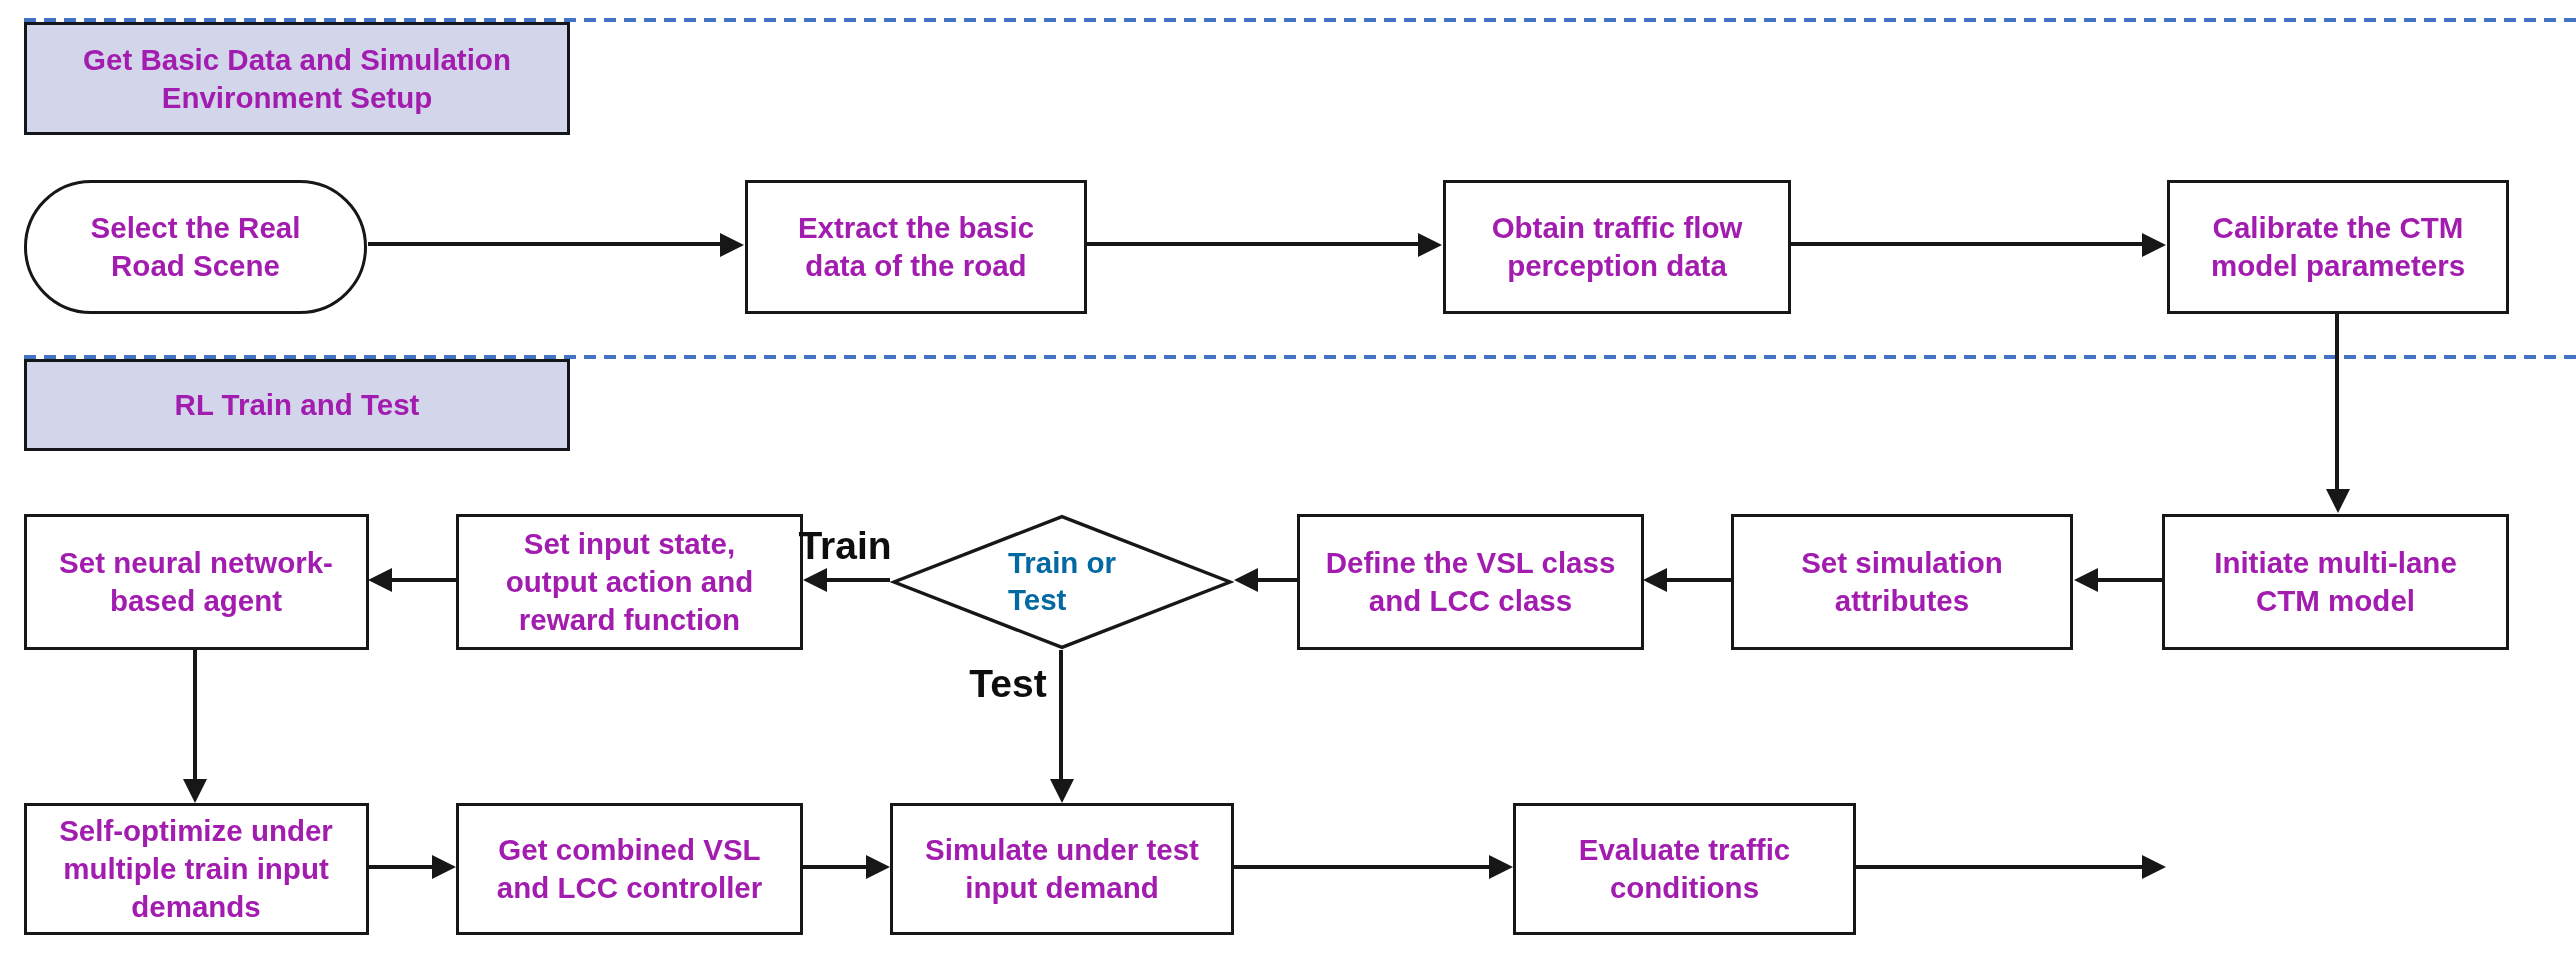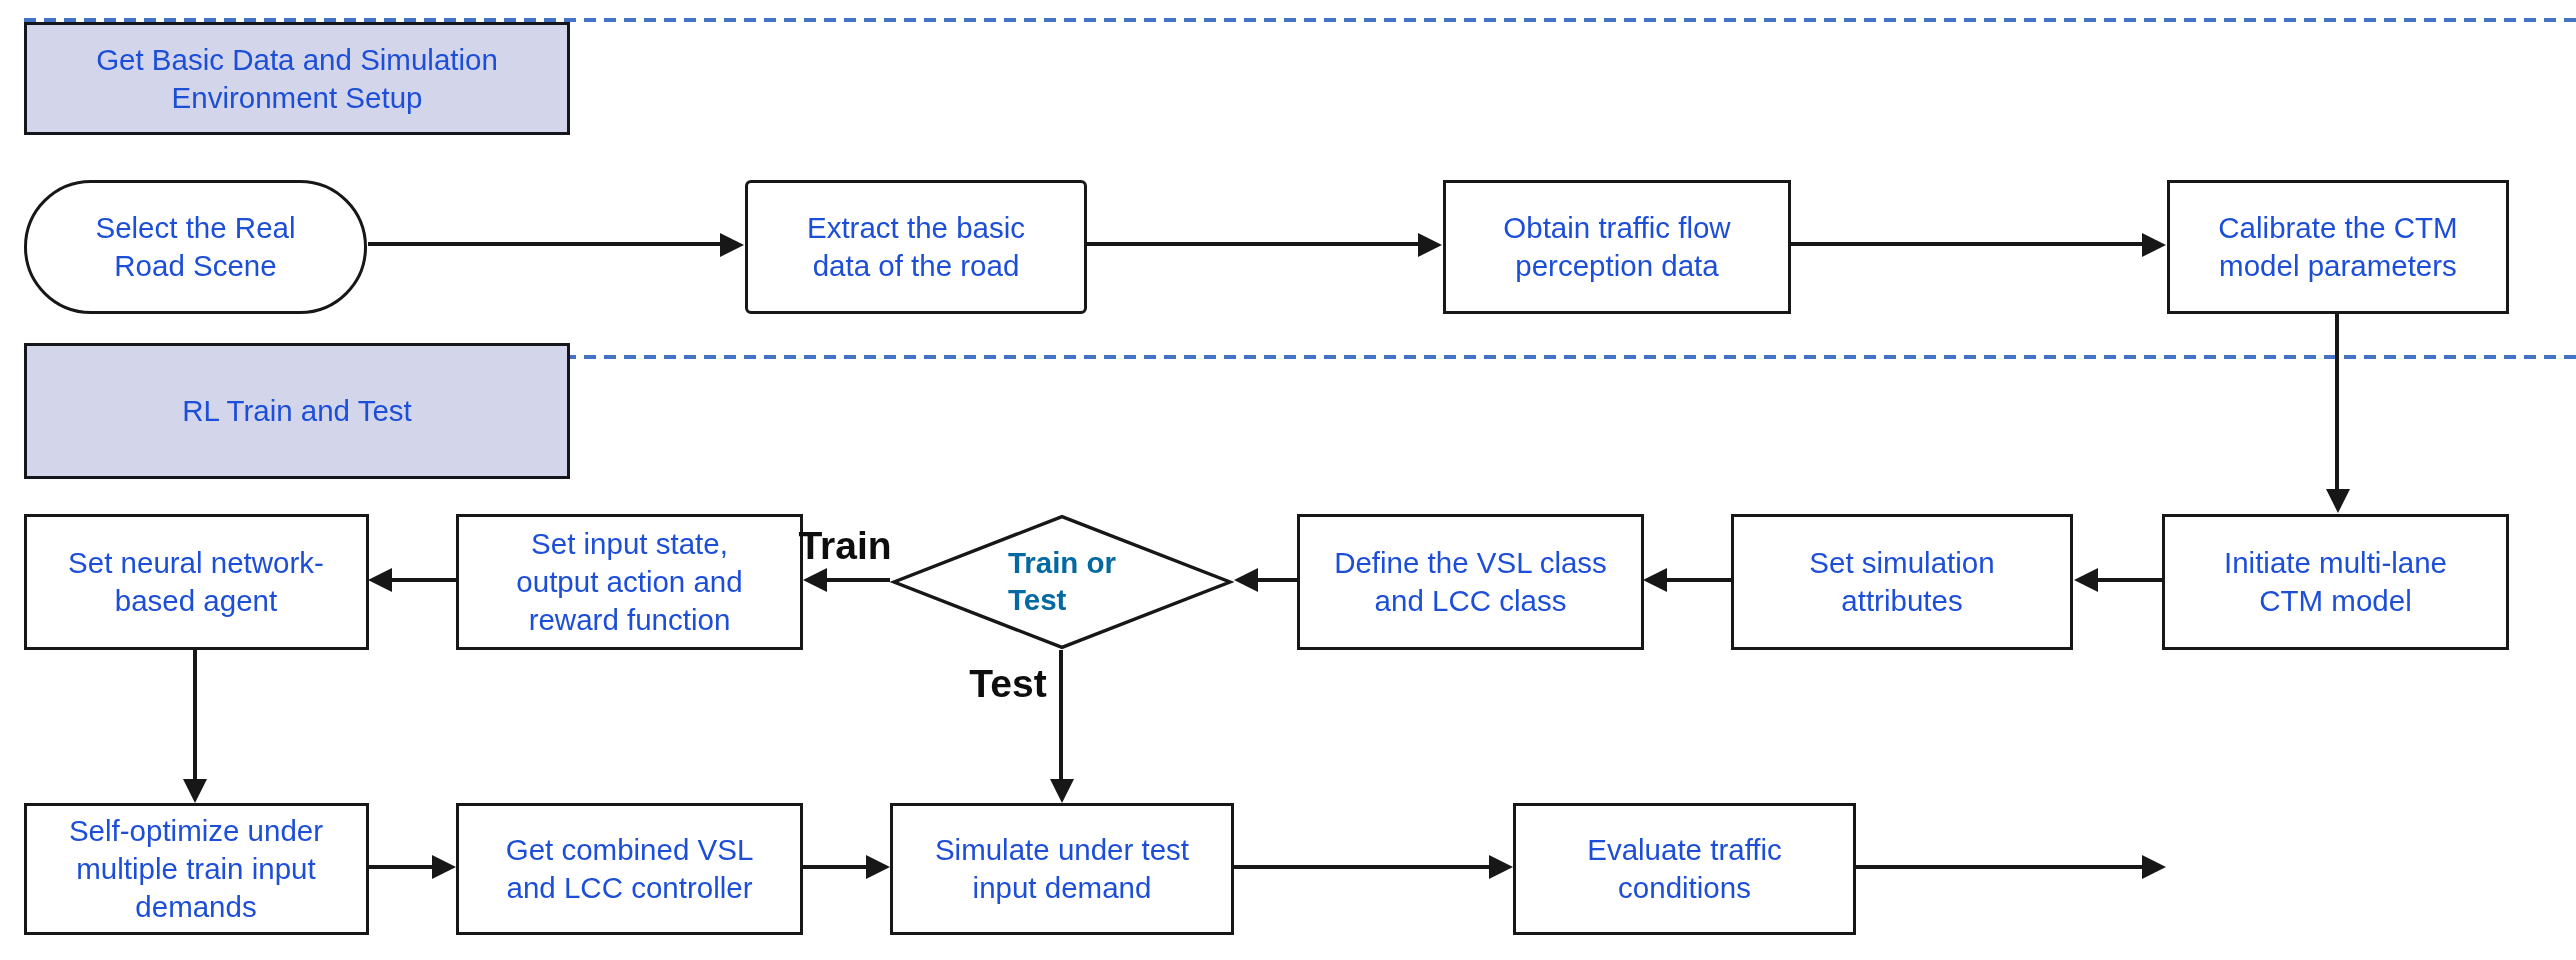--- a/index.html
+++ b/index.html
@@ -18,21 +18,21 @@
     font-family:"Liberation Sans", sans-serif;
   }
   
   .box{
     position:absolute;
     background:#fff;
     border:3.5px solid var(--ink);
     box-sizing:border-box;
     display:flex;align-items:center;justify-content:center;
     text-align:center;
-    font-weight:400;font-size:29.5px;line-height:1.28;color:#1d4ed8;
+    font-weight:700;font-size:29.5px;line-height:1.28;color:#a21caf;
     white-space:pre-line;
   }
   .section{
     background:var(--section-fill);
     border:3.5px solid var(--section-border);
   }
   .stadium{border-radius:70px;}
   .hline,.vline{position:absolute;background:var(--ink);}
   .hline{height:4.3px;}
   .vline{width:4.3px;}
@@ -52,24 +52,24 @@
   .diamond-wrap svg{display:block;width:344px;height:136px;}
   .diamond-label{
     position:absolute;left:0;top:0;width:344px;height:136px;
     display:flex;align-items:center;justify-content:center;
     font-weight:700;font-size:29.5px;line-height:1.25;color:#0369a1;white-space:pre-line;
   }
   
   #d1{top:18px;} #d2{top:355px;}
   
   #s1{left:24px;top:22px;width:546px;height:113px;}
-  #s2{left:24px;top:343px;width:546px;height:136px;}
+  #s2{left:24px;top:359px;width:546px;height:92px;}
   
   #n-select{left:24px;top:180px;width:343px;height:134px;}
-  #n-extract{left:745px;top:180px;width:342px;height:134px;border-radius:6px;}
+  #n-extract{left:745px;top:180px;width:342px;height:134px;}
   #n-obtain{left:1443px;top:180px;width:348px;height:134px;}
   #n-calibrate{left:2167px;top:180px;width:342px;height:134px;}
   
   #n-agent{left:23.5px;top:514px;width:345px;height:136px;}
   #n-setinput{left:456px;top:514px;width:347px;height:136px;}
   #n-define{left:1297px;top:514px;width:347px;height:136px;}
   #n-setsim{left:1731px;top:514px;width:342px;height:136px;}
   #n-initiate{left:2162px;top:514px;width:347px;height:136px;}
   
   #n-selfopt{left:23.5px;top:803px;width:345px;height:132px;}

